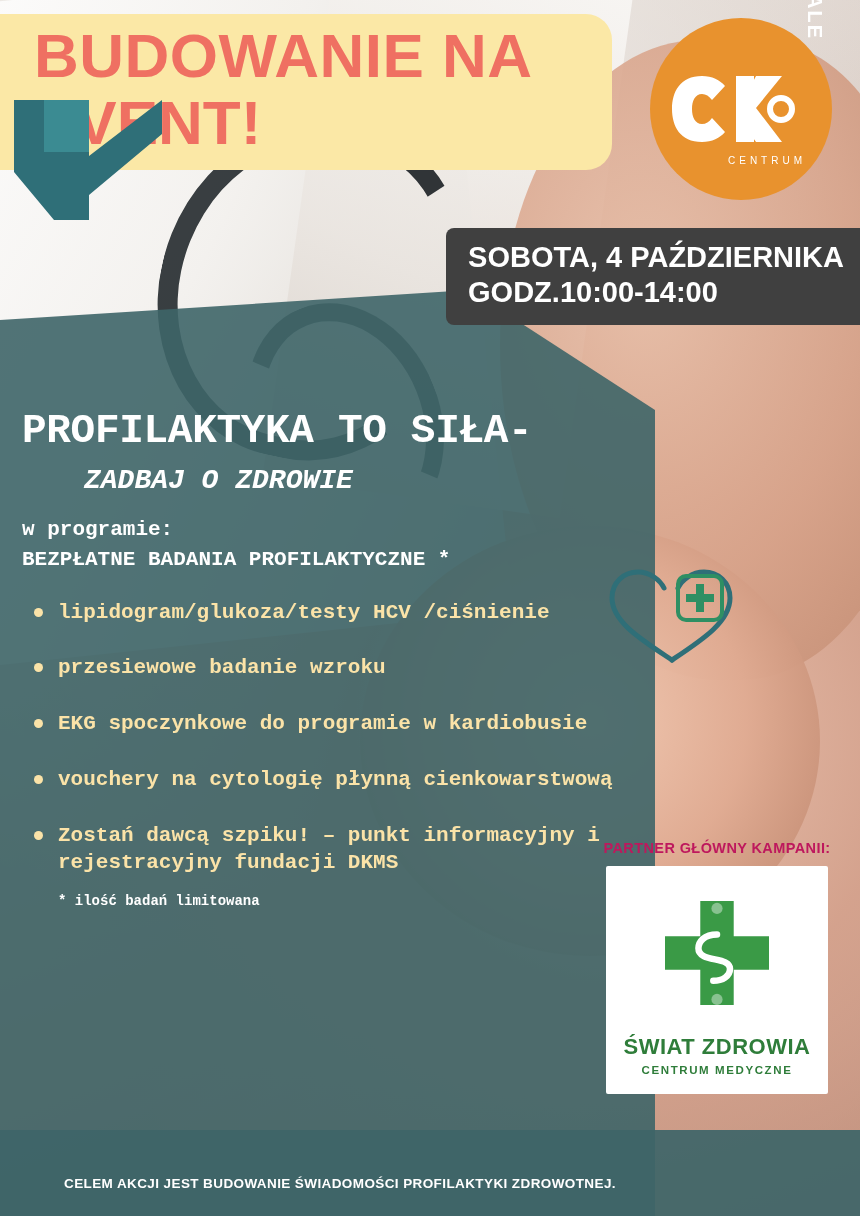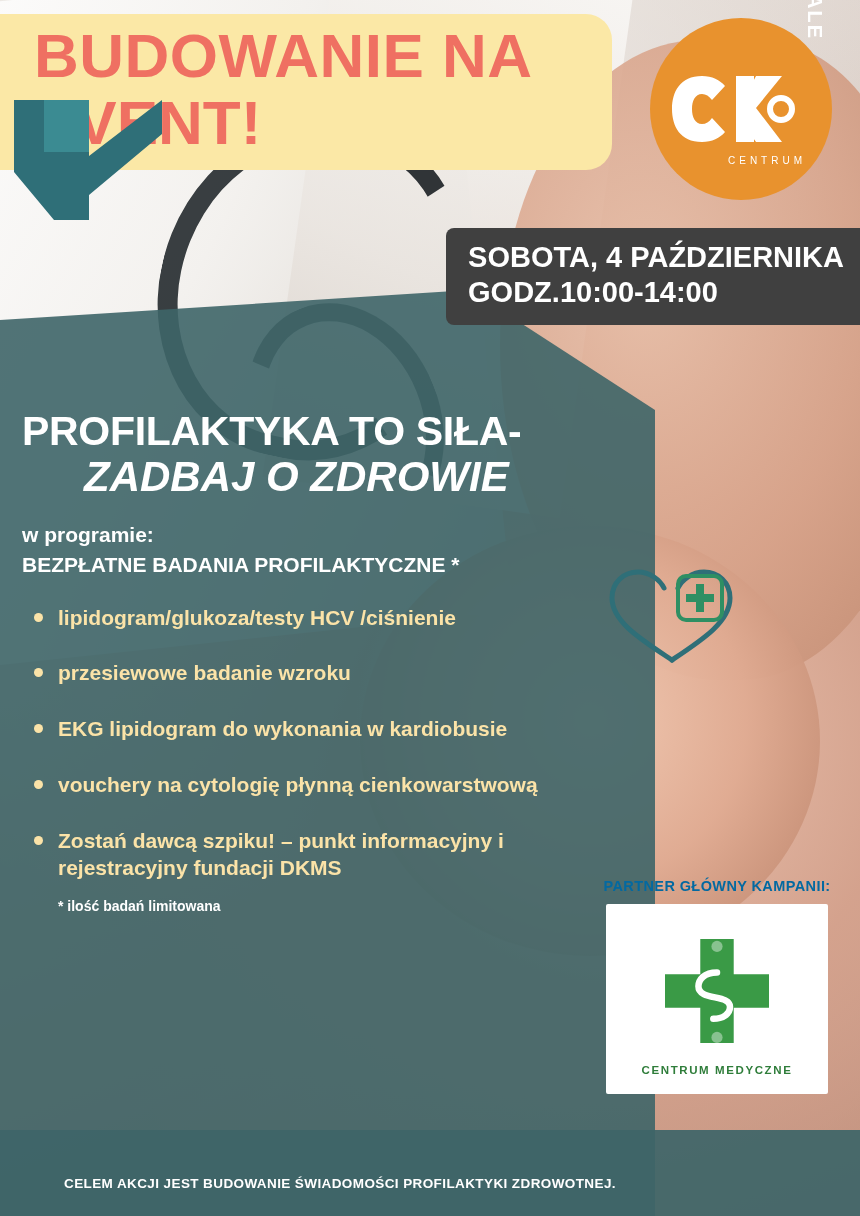--- a/index.html
+++ b/index.html
@@ -193,31 +193,33 @@
     z-index: 5;
   }
 
   .content {
     position: absolute;
     left: 0; top: 290px;
     width: 660px;
     z-index: 9;
     padding: 120px 26px 0 22px;
     color: #ffffff;
+    font-family: Liberation Mono, monospace;
   }
   .headline {
     font-size: 41px;
     font-weight: bold;
     letter-spacing: -0.3px;
     line-height: 1.05;
   }
   .subheadline {
-    font-size: 42px;
+    font-size: 28px;
     font-weight: bold;
     font-style: italic;
+    margin-top: 12px;
     margin-left: 62px;
   }
   .program-intro {
     margin-top: 19px;
     font-size: 21px;
     font-weight: bold;
     line-height: 1.42;
   }
   .bullets {
     margin-top: 24px;
@@ -273,21 +275,21 @@
   .partner {
     position: absolute;
     right: 18px; bottom: 122px;
     width: 250px;
     z-index: 9;
     text-align: center;
   }
   .partner-label {
     font-size: 14.5px;
     font-weight: bold;
-    color: #0369a1;
+    color: #be185d;
     letter-spacing: 0.4px;
     margin-bottom: 10px;
   }
   .partner-card {
     background: #ffffff;
     width: 222px;
     margin: 0 auto;
     padding: 22px 10px 18px 10px;
     border-radius: 2px;
   }
@@ -362,40 +364,41 @@
     <div class="subheadline">ZADBAJ O ZDROWIE</div>
 
     <div class="program-intro">
       <div>w programie:</div>
       <div>BEZPŁATNE BADANIA PROFILAKTYCZNE *</div>
     </div>
 
     <ul class="bullets">
       <li>lipidogram/glukoza/testy HCV /ciśnienie</li>
       <li>przesiewowe badanie wzroku</li>
-      <li>EKG lipidogram do wykonania w kardiobusie</li>
+      <li>EKG spoczynkowe do programie w kardiobusie</li>
       <li>vouchery na cytologię płynną cienkowarstwową</li>
       <li>Zostań dawcą szpiku! – punkt informacyjny i rejestracyjny fundacji DKMS</li>
     </ul>
 
     <div class="footnote">* ilość badań limitowana</div>
   </div>
 
   <div class="partner">
     <div class="partner-label">PARTNER GŁÓWNY KAMPANII:</div>
     <div class="partner-card">
       <svg viewBox="0 0 140 140" width="130" height="130">
         <path d="M52 14 h36 v38 h38 v36 h-38 v38 h-36 v-38 h-38 v-36 h38 z" fill="#3a9a46"></path>
         <circle cx="34" cy="34" r="9" fill="#ffffff" opacity="0.55"></circle>
         <circle cx="106" cy="40" r="7" fill="#ffffff" opacity="0.45"></circle>
         <circle cx="28" cy="104" r="8" fill="#ffffff" opacity="0.45"></circle>
         <circle cx="112" cy="100" r="9" fill="#ffffff" opacity="0.5"></circle>
         <circle cx="70" cy="22" r="6" fill="#ffffff" opacity="0.4"></circle>
         <circle cx="70" cy="120" r="6" fill="#ffffff" opacity="0.4"></circle>
         <path d="M70 50 c-14 0 -20 8 -20 15 c0 16 34 8 34 22 c0 8 -8 13 -18 13" fill="none" stroke="#ffffff" stroke-width="7" stroke-linecap="round"></path>
       </svg>
+      <div class="partner-name">ŚWIAT ZDROWIA</div>
       <div class="partner-sub">CENTRUM MEDYCZNE</div>
     </div>
   </div>
 
   <div class="mission">CELEM AKCJI JEST BUDOWANIE ŚWIADOMOŚCI PROFILAKTYKI ZDROWOTNEJ.</div>
 
 </div>
 
 </body></html>

